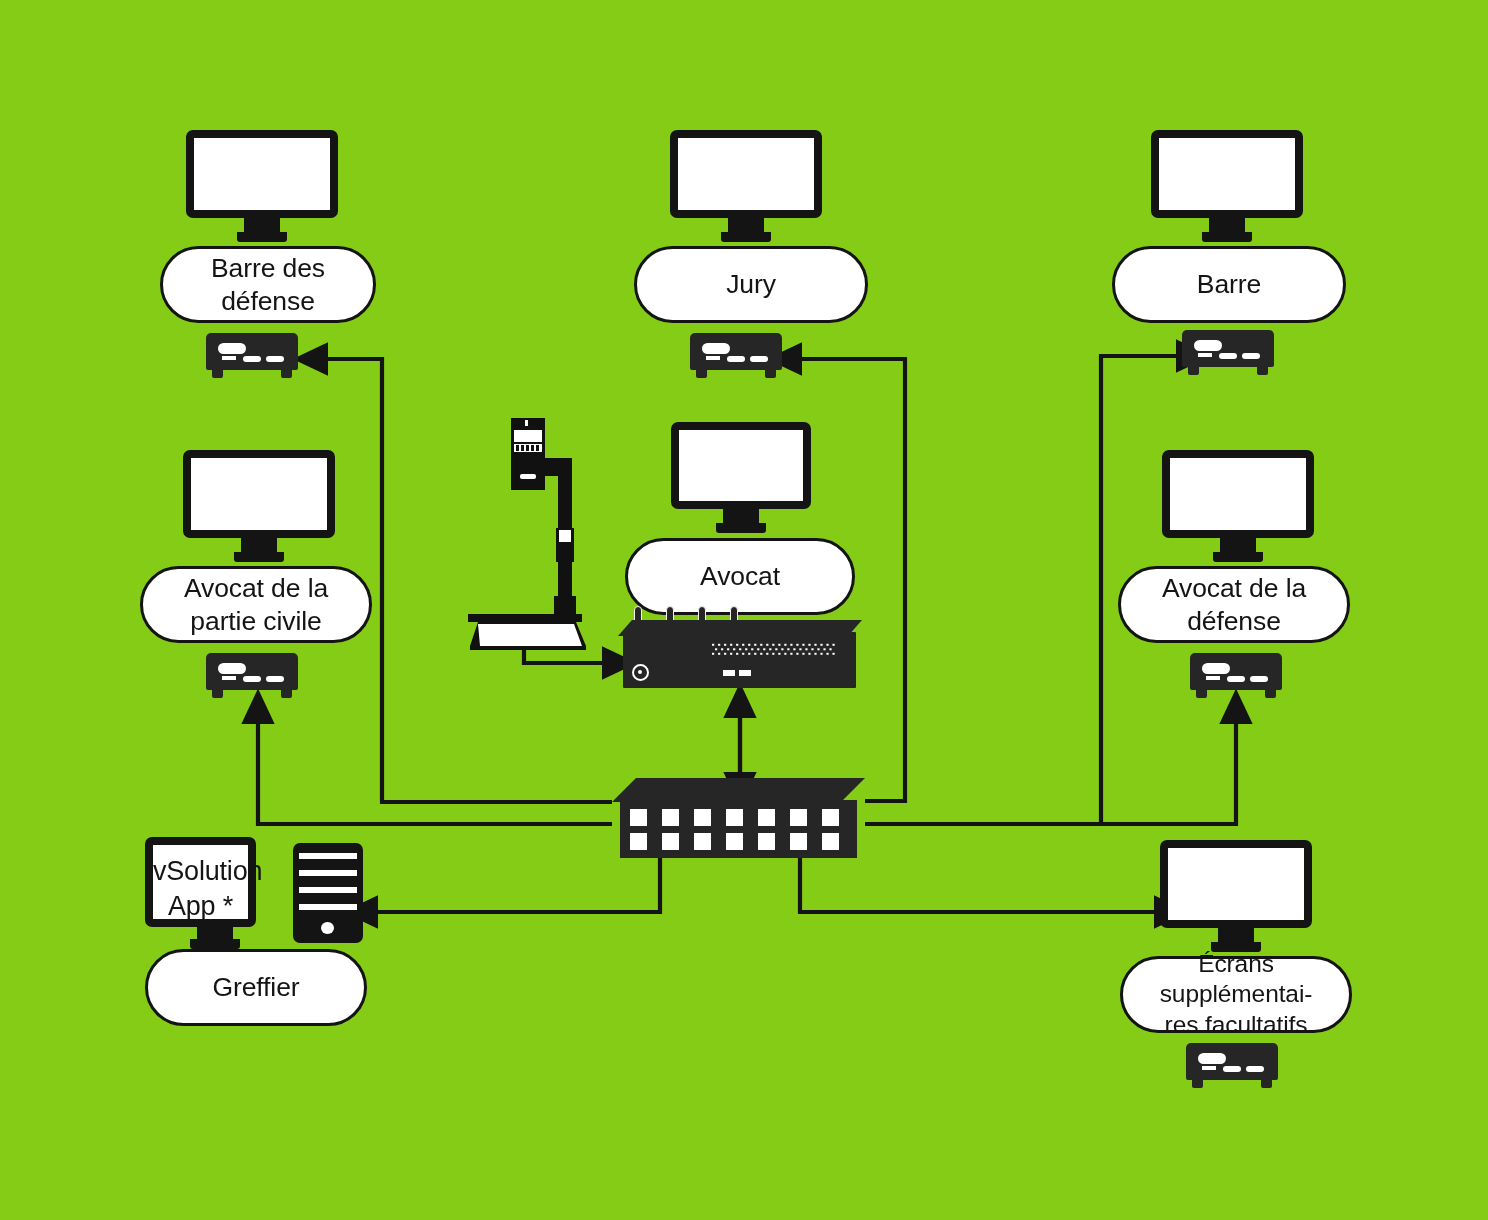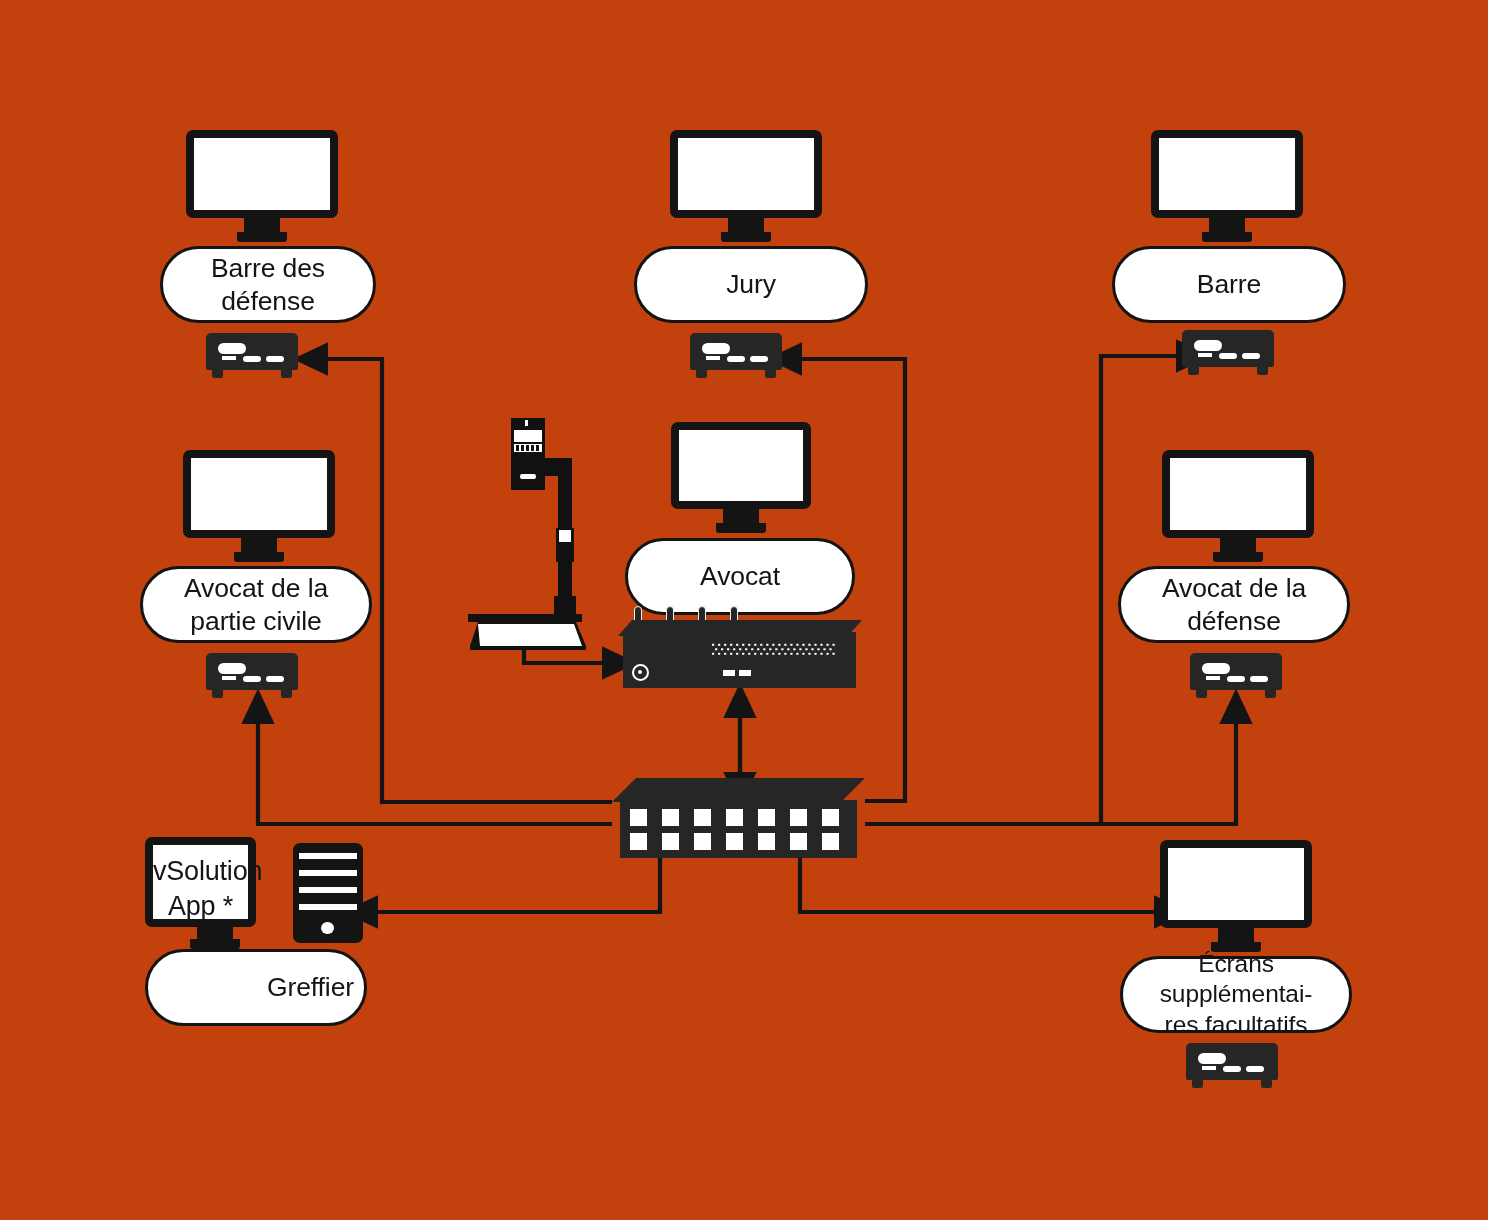--- a/index.html
+++ b/index.html
@@ -4,21 +4,21 @@
 <style>
   html,body{margin:0;padding:0;background:#ffffff;}
   body{
     font-family:"Liberation Sans", sans-serif;
     -webkit-font-smoothing:antialiased;
   }
   #stage{
     position:relative;
     width:1488px;
     height:1220px;
-    background:#c2410c;
+    background:#84cc16;
     overflow:hidden;
   }
   #wires{
     position:absolute;
     left:0; top:0;
     width:1488px; height:1220px;
     pointer-events:none;
   }
 
   
@@ -504,21 +504,21 @@
 
     <div class="tower" style="left:148px; top:6px; width:70px; height:100px;">
       <div class="tower-body"></div>
       <div class="tower-slot" style="top:10%;"></div>
       <div class="tower-slot" style="top:27%;"></div>
       <div class="tower-slot" style="top:44%;"></div>
       <div class="tower-slot" style="top:61%;"></div>
       <div class="tower-dot" style="top:79%;"></div>
     </div>
 
-    <div class="pill" style="left:0; top:112px; width:222px; height:77px; border-radius:39px;justify-content:flex-end;">
+    <div class="pill" style="left:0; top:112px; width:222px; height:77px; border-radius:39px;">
       <span>Greffier</span>
     </div>
   </div>
 
   <div class="node" style="left:1120px; top:840px;">
     <div class="monitor" style="left:40px; top:0;">
       <div class="mon-screen" style="width:152px; height:88px;"></div>
       <div class="mon-neck" style="left:58px; top:86px; width:36px; height:26px;"></div>
     </div>
     <div class="pill" style="left:0; top:116px; width:232px; height:77px; border-radius:39px; font-size:24.5px;">

